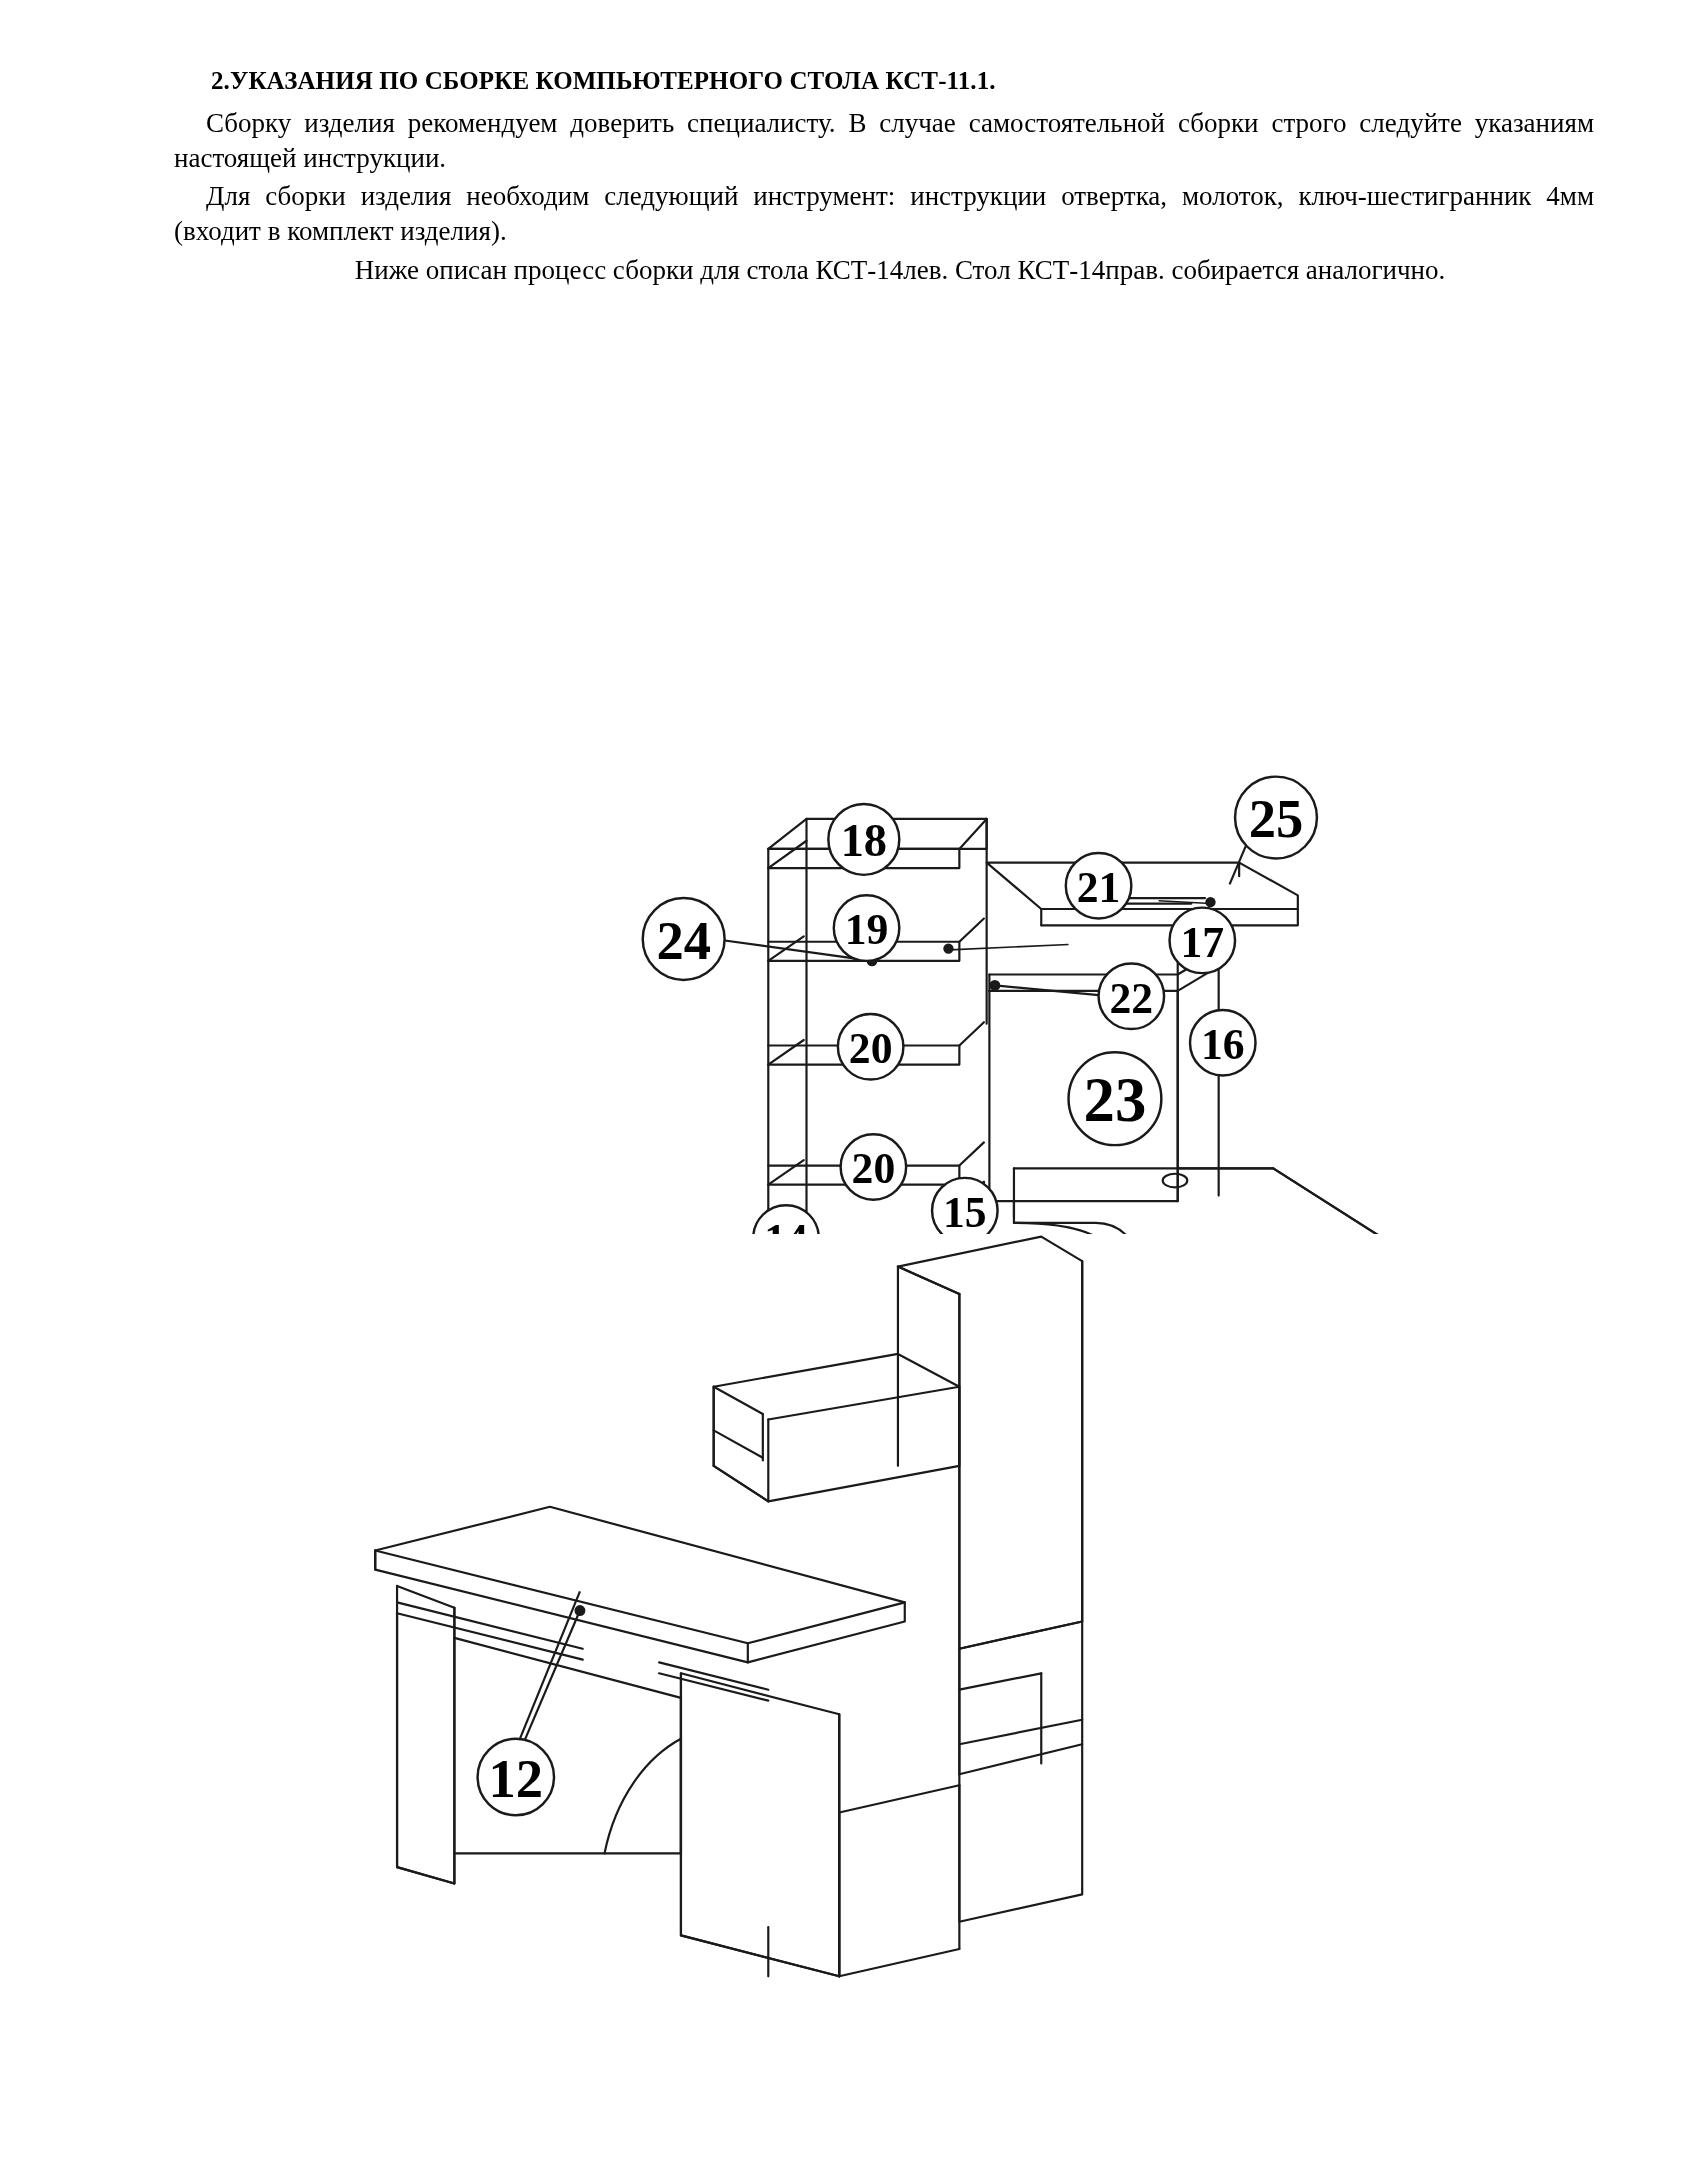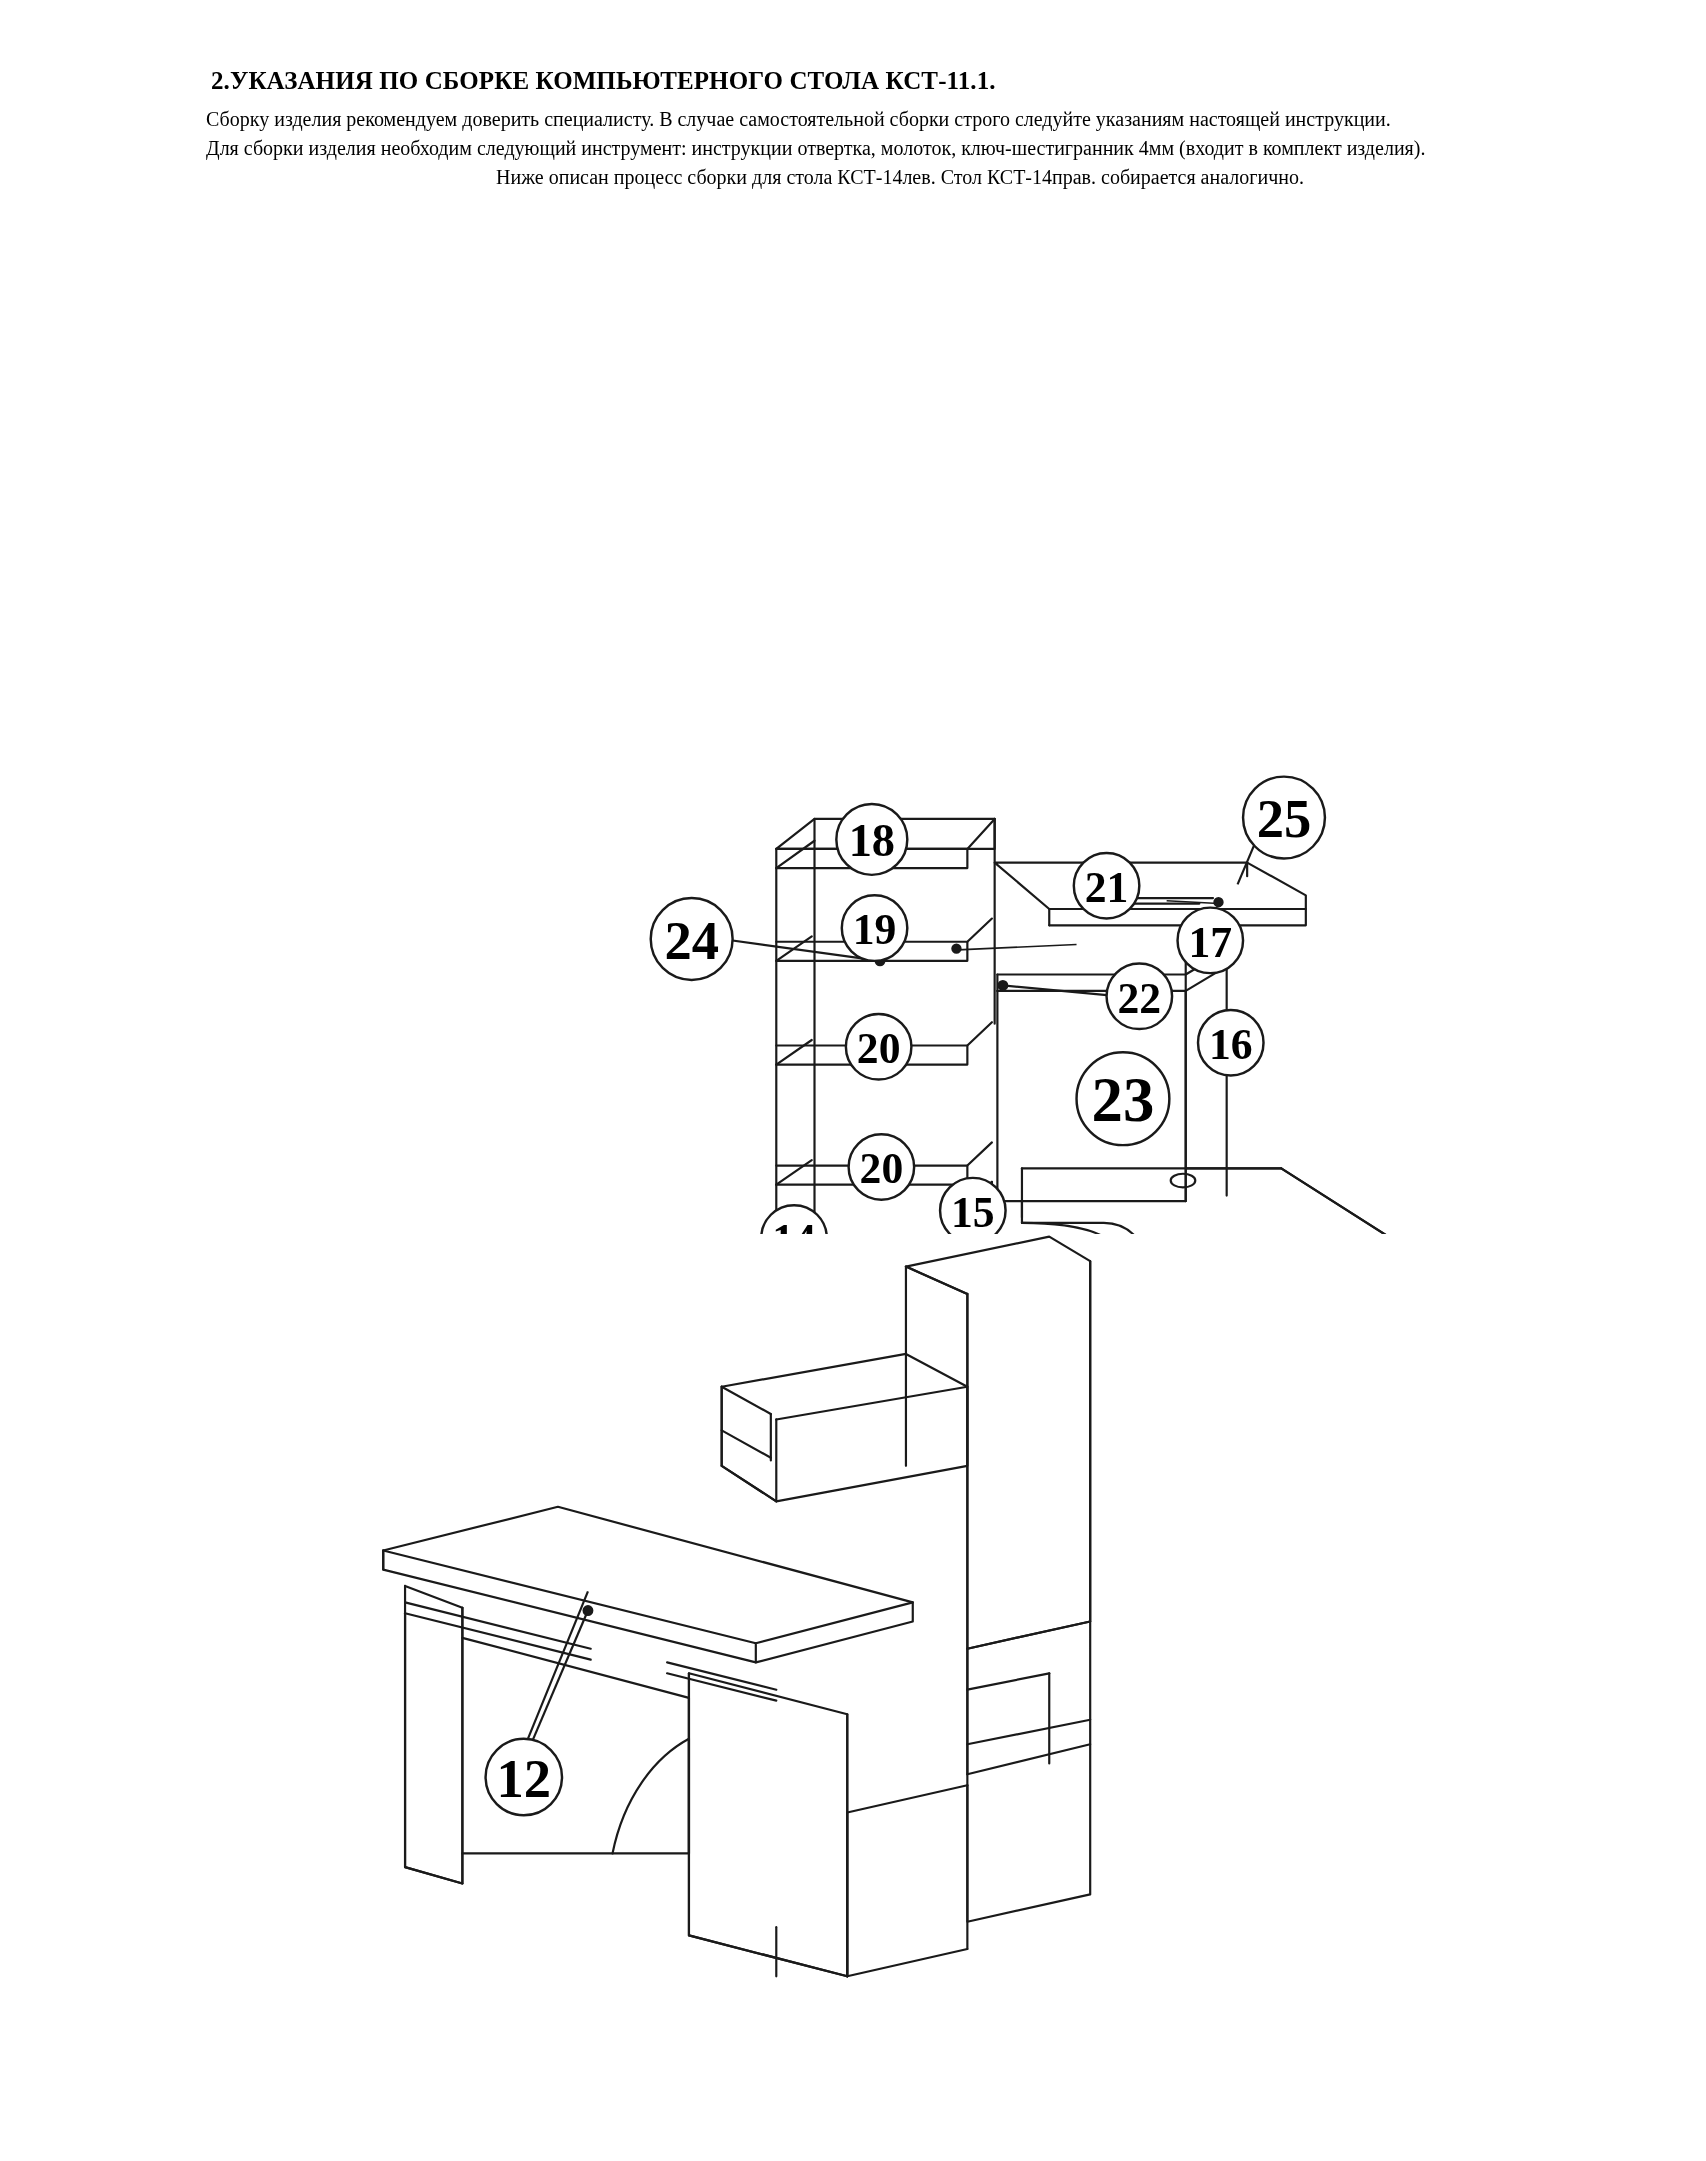--- a/index.html
+++ b/index.html
@@ -29,33 +29,33 @@
     width: 1420px;
   }
   .section-title {
     font-size: 25px;
     font-weight: bold;
     letter-spacing: 0.1px;
     margin: 0 0 9.8px 37px;
     line-height: 1.2;
   }
   p.para {
-    font-size: 20px;
+    font-size: 27px;
     line-height: 1.30;
     margin: 0 0 3.3px 0;
     text-align: justify;
     text-indent: 32px;
     hyphens: none;
   }
   p.para.last {
     text-align: center;
   }
   .diagram-area {
     position: absolute;
-    left: 12px;
+    left: 4px;
     top: 382px;
     width: 1480px;
     height: 1779px;
   }
   svg.figure {
     display: block;
   }
   .fig-top {
     position: absolute;
     left: 0;

